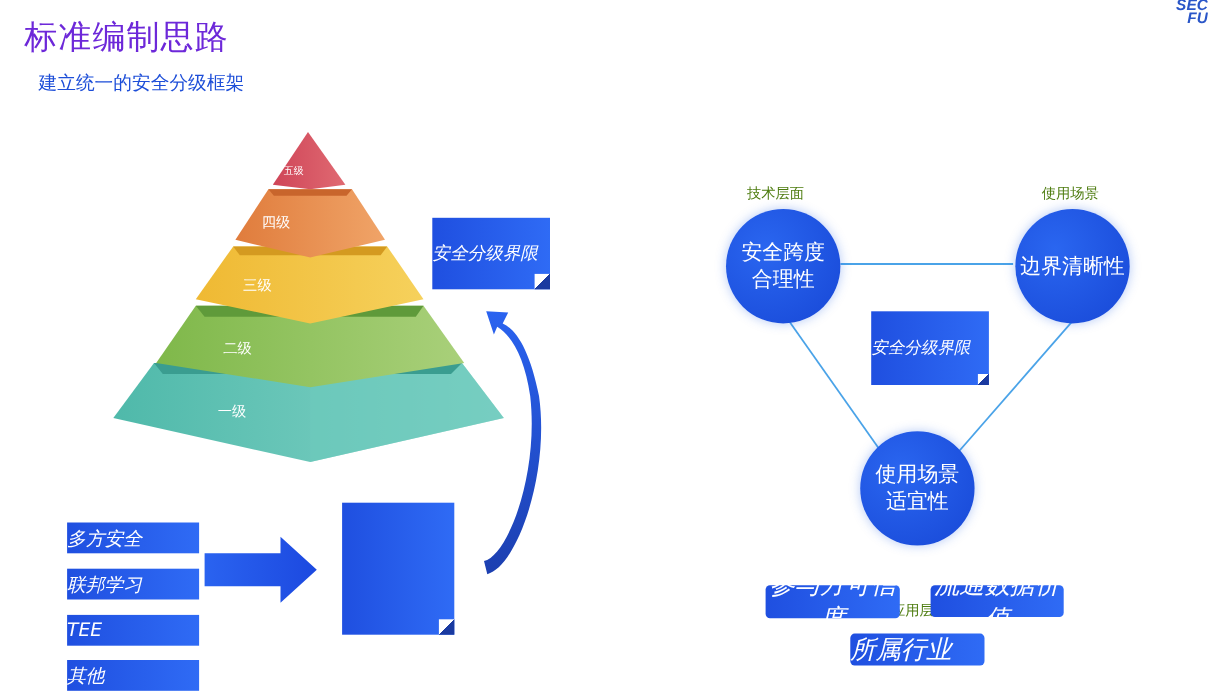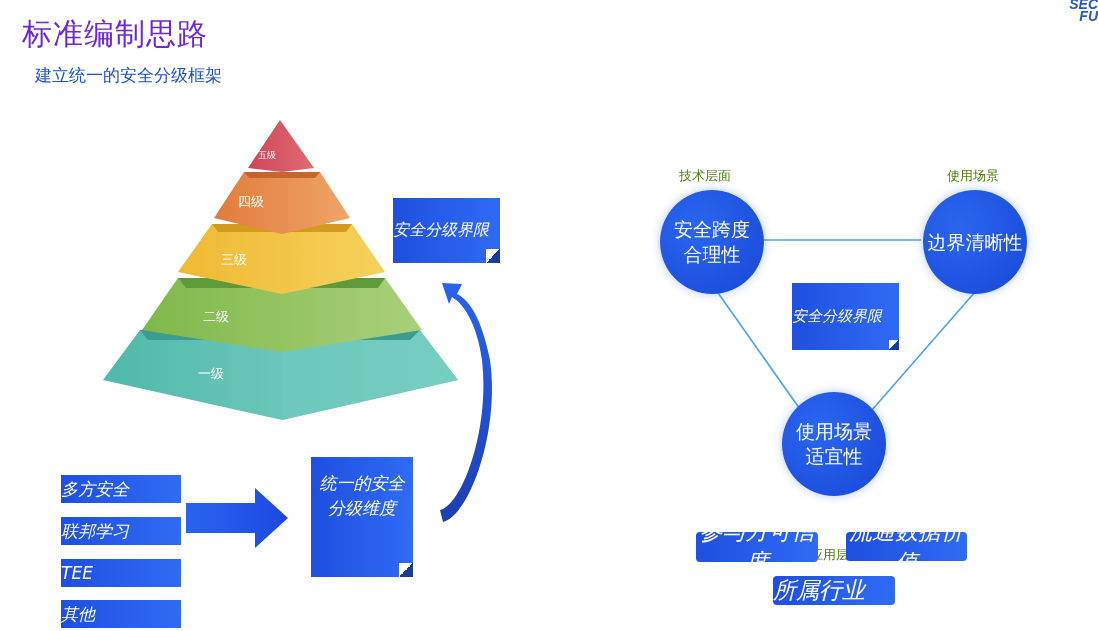--- a/index.html
+++ b/index.html
@@ -111,21 +111,20 @@
     <span>联邦学习</span>
   </div>
 <div class="bluebox left-item" style="top:527px;">
     <span>TEE</span>
   </div>
 <div class="bluebox left-item" style="top:568px;">
     <span>其他</span>
   </div>
 
 <div class="bluebox" style="left:311px;top:457px;width:102px;height:120px;font-size:17px;line-height:25px;align-items:flex-start;padding:14px 8px 0;">
-  <span>统一的安全分级维度</span>
   <div class="fold"></div>
 </div>
 
 <div class="layer-label" style="left:679px;top:167px;">技术层面</div>
 <div class="layer-label" style="left:947px;top:167px;">使用场景</div>
 <div class="layer-label" style="left:810px;top:500px;margin-top:46px;">应用层面</div>
 
 <div class="circle" style="left:660px;top:190px;width:104px;height:104px;">
   <div>
       <div>安全跨度</div>

